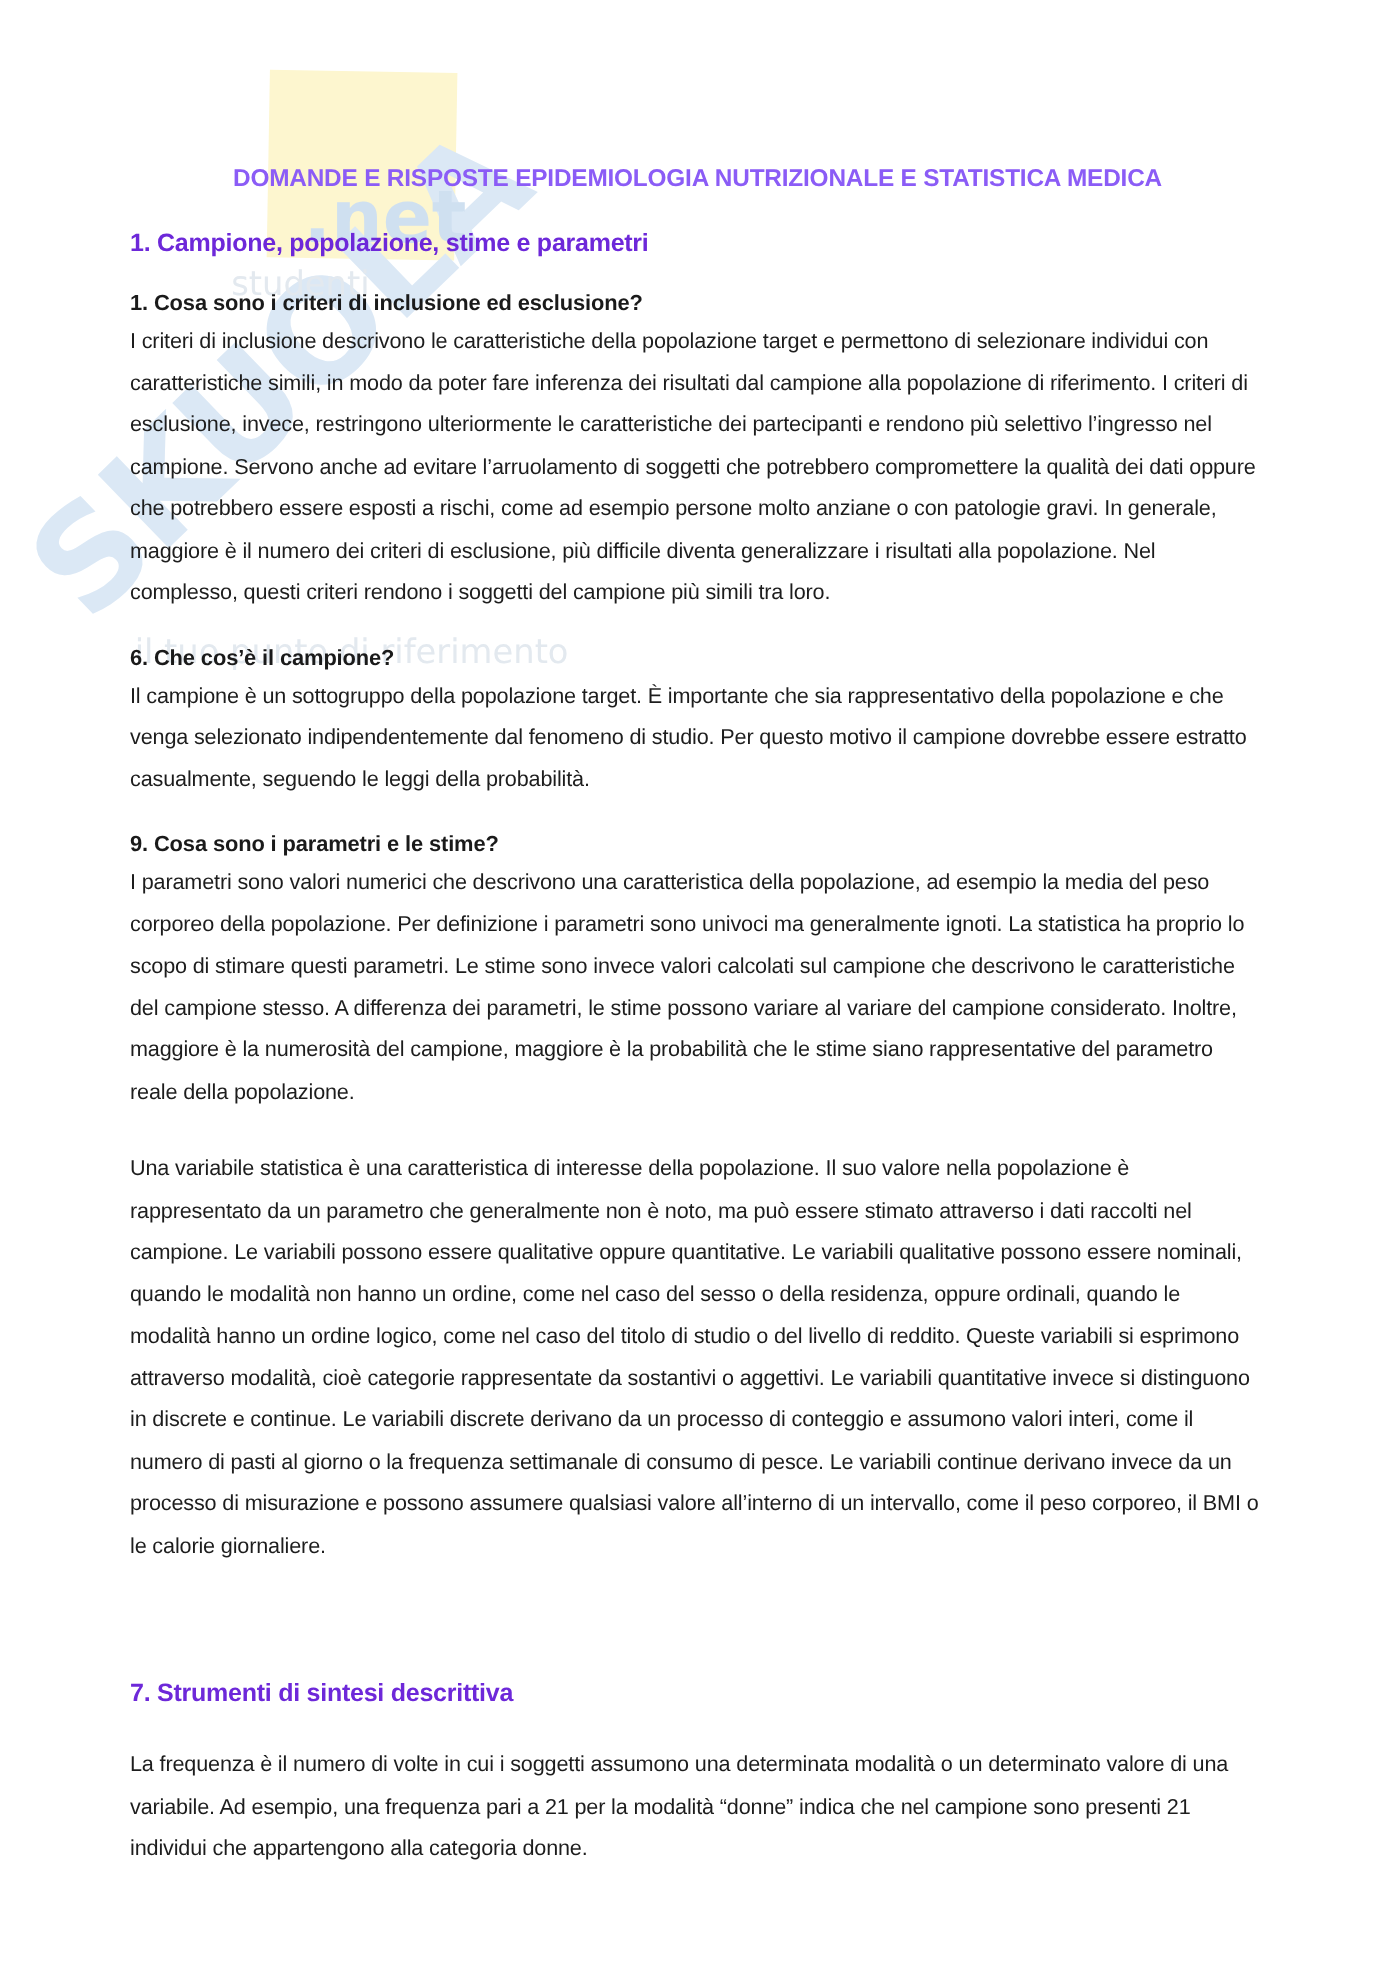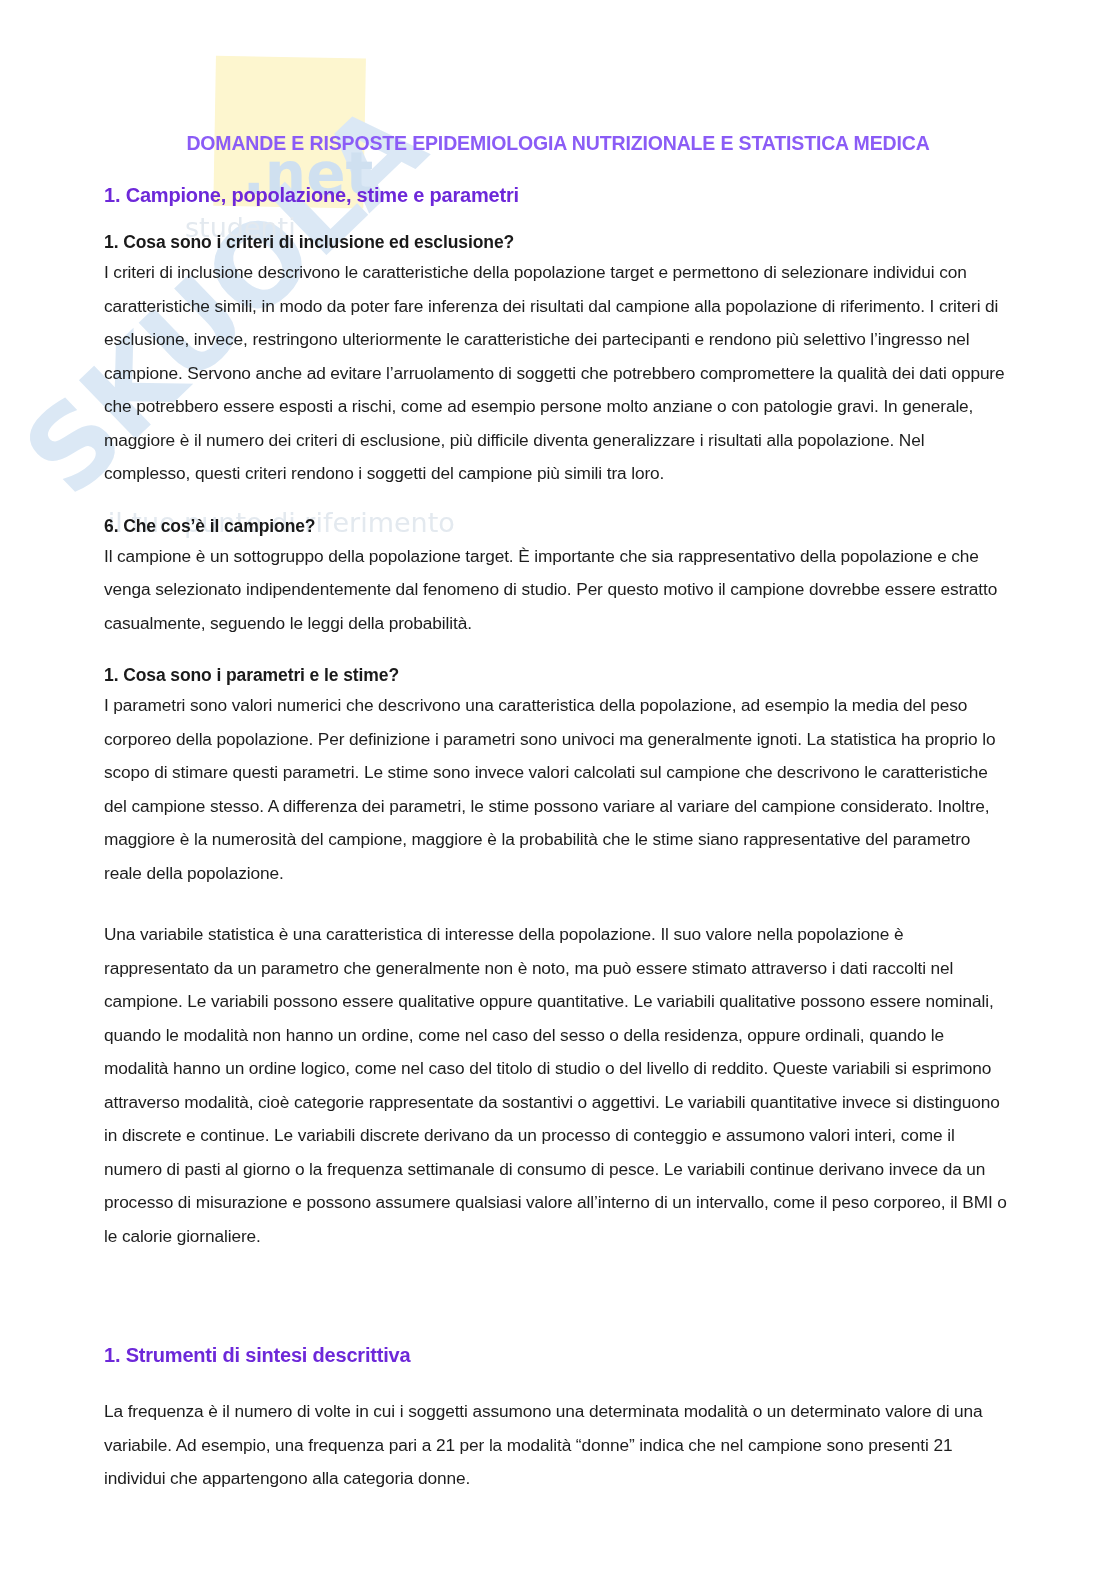--- a/index.html
+++ b/index.html
@@ -164,30 +164,30 @@
       <h3 class="q-heading">1. Cosa sono i criteri di inclusione ed esclusione?</h3>
       <p class="answer">I criteri di inclusione descrivono le caratteristiche della popolazione target e permettono di selezionare individui con caratteristiche simili, in modo da poter fare inferenza dei risultati dal campione alla popolazione di riferimento. I criteri di esclusione, invece, restringono ulteriormente le caratteristiche dei partecipanti e rendono più selettivo l’ingresso nel campione. Servono anche ad evitare l’arruolamento di soggetti che potrebbero compromettere la qualità dei dati oppure che potrebbero essere esposti a rischi, come ad esempio persone molto anziane o con patologie gravi. In generale, maggiore è il numero dei criteri di esclusione, più difficile diventa generalizzare i risultati alla popolazione. Nel complesso, questi criteri rendono i soggetti del campione più simili tra loro.</p>
     </div>
 
     <div class="qa-block">
       <h3 class="q-heading">6. Che cos’è il campione?</h3>
       <p class="answer">Il campione è un sottogruppo della popolazione target. È importante che sia rappresentativo della popolazione e che venga selezionato indipendentemente dal fenomeno di studio. Per questo motivo il campione dovrebbe essere estratto casualmente, seguendo le leggi della probabilità.</p>
     </div>
 
     <div class="qa-block">
-      <h3 class="q-heading">1. Cosa sono i parametri e le stime?</h3>
+      <h3 class="q-heading">9. Cosa sono i parametri e le stime?</h3>
       <p class="answer">I parametri sono valori numerici che descrivono una caratteristica della popolazione, ad esempio la media del peso corporeo della popolazione. Per definizione i parametri sono univoci ma generalmente ignoti. La statistica ha proprio lo scopo di stimare questi parametri. Le stime sono invece valori calcolati sul campione che descrivono le caratteristiche del campione stesso. A differenza dei parametri, le stime possono variare al variare del campione considerato. Inoltre, maggiore è la numerosità del campione, maggiore è la probabilità che le stime siano rappresentative del parametro reale della popolazione.</p>
     </div>
 
     <div class="qa-block">
       <p class="answer">Una variabile statistica è una caratteristica di interesse della popolazione. Il suo valore nella popolazione è rappresentato da un parametro che generalmente non è noto, ma può essere stimato attraverso i dati raccolti nel campione. Le variabili possono essere qualitative oppure quantitative. Le variabili qualitative possono essere nominali, quando le modalità non hanno un ordine, come nel caso del sesso o della residenza, oppure ordinali, quando le modalità hanno un ordine logico, come nel caso del titolo di studio o del livello di reddito. Queste variabili si esprimono attraverso modalità, cioè categorie rappresentate da sostantivi o aggettivi. Le variabili quantitative invece si distinguono in discrete e continue. Le variabili discrete derivano da un processo di conteggio e assumono valori interi, come il numero di pasti al giorno o la frequenza settimanale di consumo di pesce. Le variabili continue derivano invece da un processo di misurazione e possono assumere qualsiasi valore all’interno di un intervallo, come il peso corporeo, il BMI o le calorie giornaliere.</p>
     </div>
 
     <div class="section-gap"></div>
 
-    <h2 class="section-heading">1. Strumenti di sintesi descrittiva</h2>
+    <h2 class="section-heading">7. Strumenti di sintesi descrittiva</h2>
 
     <div class="qa-block">
       <p class="answer">La frequenza è il numero di volte in cui i soggetti assumono una determinata modalità o un determinato valore di una variabile. Ad esempio, una frequenza pari a 21 per la modalità “donne” indica che nel campione sono presenti 21 individui che appartengono alla categoria donne.</p>
     </div>
 
   </div>
 </div>
 
 </body></html>

